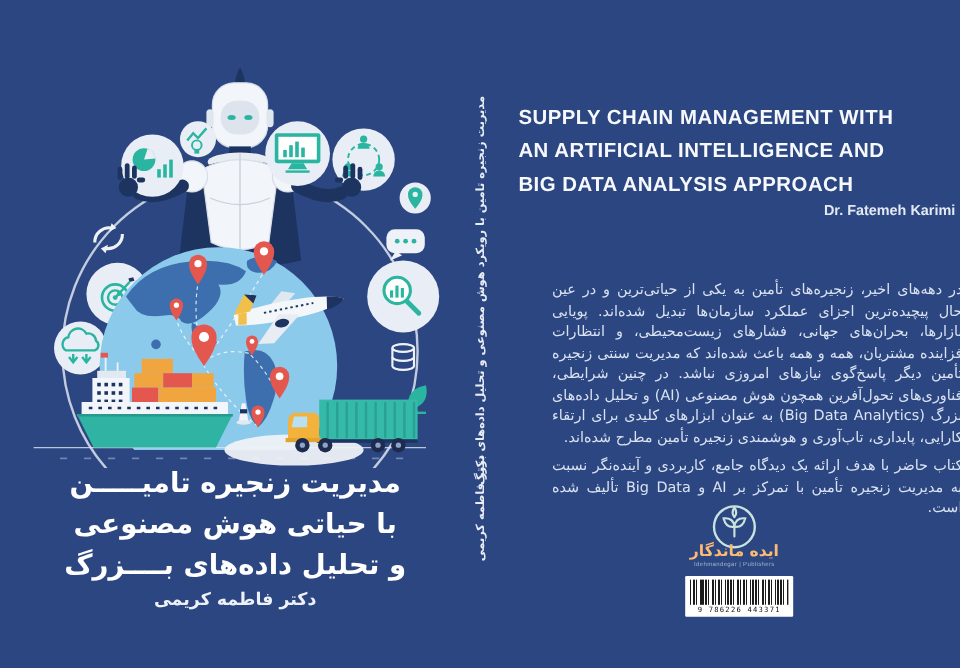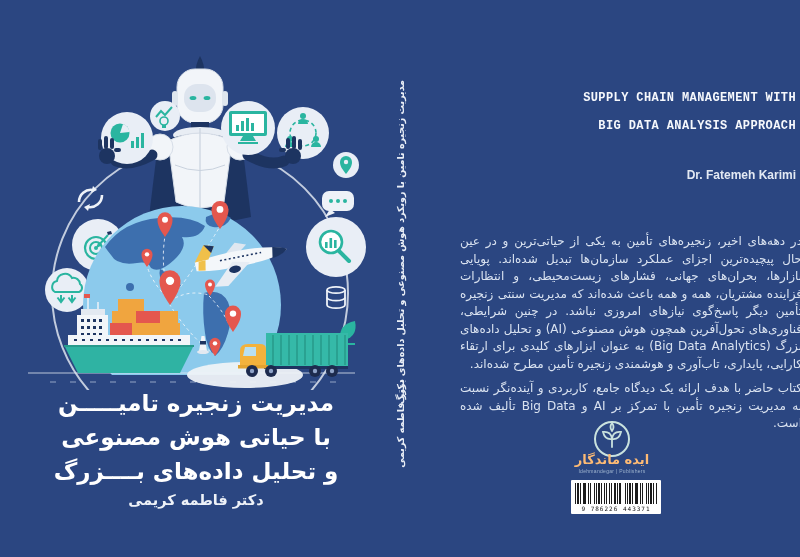--- a/index.html
+++ b/index.html
@@ -15,22 +15,22 @@
 
   
   .spine-title{left:265px;top:208px;width:272px;height:16px;line-height:16px;
     text-align:center;color:#e9eef6;font-size:9.5px;font-weight:bold;direction:rtl;
     transform:rotate(-90deg);transform-origin:center;white-space:nowrap;}
   .spine-author{left:365px;top:408px;width:72px;height:14px;line-height:14px;
     text-align:center;color:#e9eef6;font-size:9.5px;font-weight:bold;direction:rtl;
     transform:rotate(-90deg);transform-origin:center;white-space:nowrap;}
 
   
-  .back-title{left:432px;top:84px;width:364px;text-align:right;color:#f6f8fc;
-    font-family:Liberation Mono, monospace;font-weight:bold;font-size:12px;
+  .back-title{left:432px;top:84px;width:364px;text-align:left;color:#f6f8fc;
+    font-family:Liberation Sans, sans-serif;font-weight:bold;font-size:17px;
     line-height:28px;letter-spacing:.4px;}
   .back-author{left:432px;top:168px;width:364px;text-align:right;color:#e3e9f3;
     font-family:"Liberation Sans",sans-serif;font-weight:bold;font-size:12px;}
   .blurb{left:460px;top:233px;width:342px;direction:rtl;text-align:justify;
     color:#d9e2f0;font-size:12px;line-height:17.5px;}
   .blurb p{margin:0 0 7px 0;}
 
   
   .pub-logo{left:589px;top:416px;width:46px;height:46px;}
   .pub-name{left:556px;top:452px;width:112px;text-align:center;color:#fdba74;
@@ -327,20 +327,21 @@
   <div>با حیاتی هوش مصنوعی</div>
   <div>و تحلیل داده‌های بــــزرگ</div>
 </div>
 <div class="abs front-author">دکتر فاطمه کریمی</div>
 
 <div class="abs spine-title">مدیریت زنجیره تامین با رویکرد هوش مصنوعی و تحلیل داده‌های بزرگ</div>
 <div class="abs spine-author">دکتر فاطمه کریمی</div>
 
 <div class="abs back-title">
   <div>SUPPLY CHAIN MANAGEMENT WITH</div>
+  <div>AN ARTIFICIAL INTELLIGENCE AND</div>
   <div>BIG DATA ANALYSIS APPROACH</div>
 </div>
 <div class="abs back-author">Dr. Fatemeh Karimi</div>
 
 <div class="abs blurb">
   <p>در دهه‌های اخیر، زنجیره‌های تأمین به یکی از حیاتی‌ترین و در عین حال پیچیده‌ترین اجزای عملکرد سازمان‌ها تبدیل شده‌اند. پویایی بازارها، بحران‌های جهانی، فشارهای زیست‌محیطی، و انتظارات فزاینده مشتریان، همه و همه باعث شده‌اند که مدیریت سنتی زنجیره تأمین دیگر پاسخ‌گوی نیازهای امروزی نباشد. در چنین شرایطی، فناوری‌های تحول‌آفرین همچون هوش مصنوعی (AI) و تحلیل داده‌های بزرگ (Big Data Analytics) به عنوان ابزارهای کلیدی برای ارتقاء کارایی، پایداری، تاب‌آوری و هوشمندی زنجیره تأمین مطرح شده‌اند.</p>
   <p>کتاب حاضر با هدف ارائه یک دیدگاه جامع، کاربردی و آینده‌نگر نسبت به مدیریت زنجیره تأمین با تمرکز بر AI و Big Data تألیف شده است.</p>
 </div>
 
 <svg class="abs pub-logo" viewBox="0 0 46 46">

